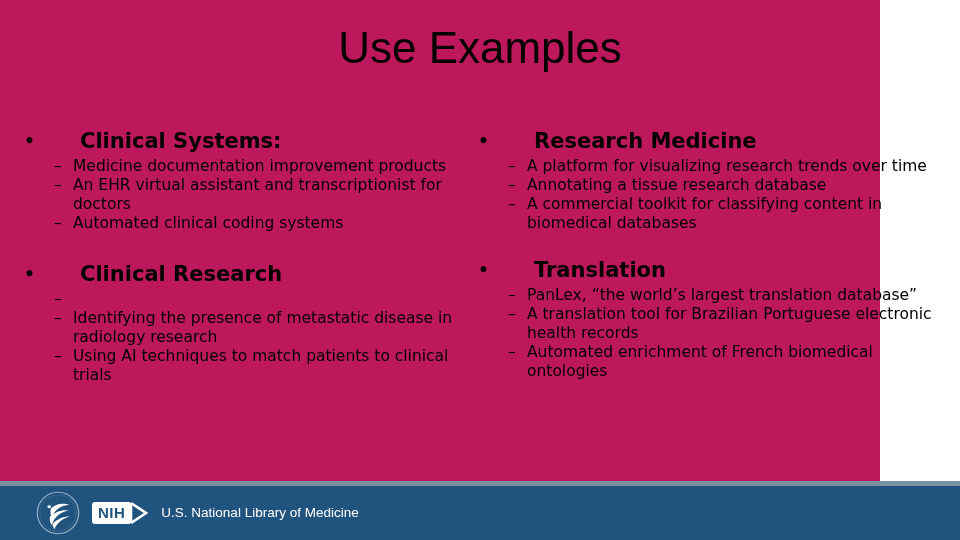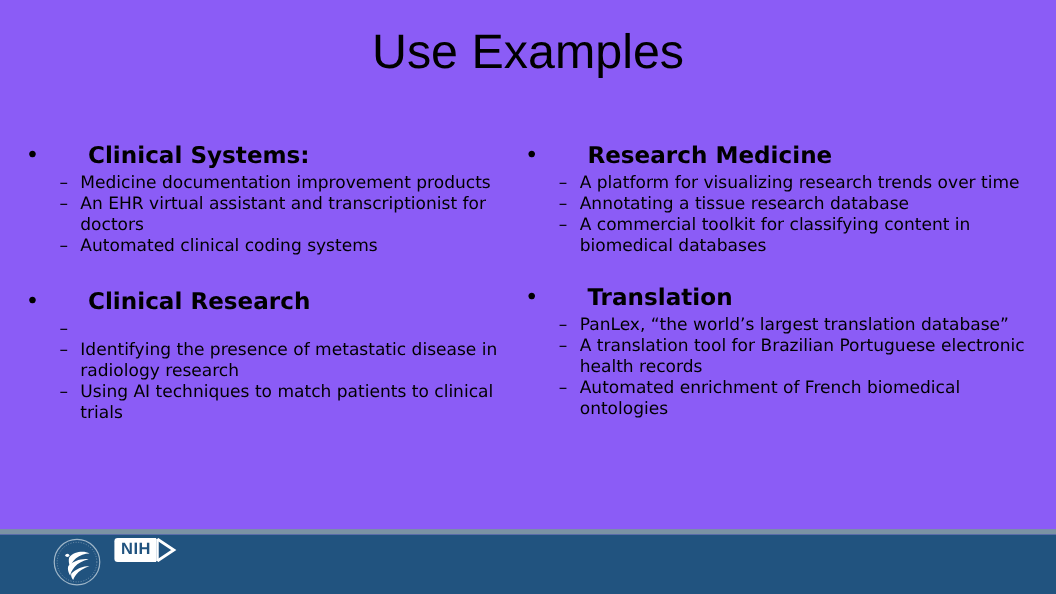--- a/index.html
+++ b/index.html
@@ -10,23 +10,23 @@
   body {
     width: 960px;
     height: 540px;
     overflow: hidden;
     font-family: "DejaVu Sans", sans-serif;
     color: #000000;
   }
 
   #slide {
     position: relative;
-    width: 960px;
+    width: 880px;
     height: 540px;
-    background: #8b5cf6;
+    background: #be185d;
   }
 
   
   #slide-title {
     position: absolute;
     left: 0;
     top: 22px;
     width: 960px;
     text-align: center;
     font-family: "Liberation Sans", sans-serif;
@@ -106,25 +106,25 @@
   #footer-bar {
     position: absolute;
     left: 0;
     top: 486px;
     width: 960px;
     height: 54px;
     background: #21537f;
   }
   #footer-logos {
     position: absolute;
-    left: 48px;
+    left: 36px;
     top: 489px;
     height: 48px;
     display: flex;
-    align-items: flex-start;
+    align-items: center;
   }
   #hhs-seal {
     width: 44px;
     height: 44px;
     flex: 0 0 auto;
   }
   #nih-logo {
     margin-left: 12px;
     flex: 0 0 auto;
     display: flex;
@@ -267,15 +267,16 @@
     </svg>
 
     <div id="nih-logo">
       <span id="nih-badge">NIH</span>
       <svg id="nih-chevron" width="20" height="22" viewBox="0 0 20 22">
         <path d="M1 1 L16 11 L1 21" fill="none" stroke="#ffffff" stroke-width="2.6" stroke-linejoin="miter" stroke-linecap="butt"></path>
         <path d="M1 1 L1 21" fill="none" stroke="#ffffff" stroke-width="2.6"></path>
       </svg>
     </div>
 
+    <div id="nlm-text">U.S. National Library of Medicine</div>
   </div>
 
 </div>
 
 </body></html>

